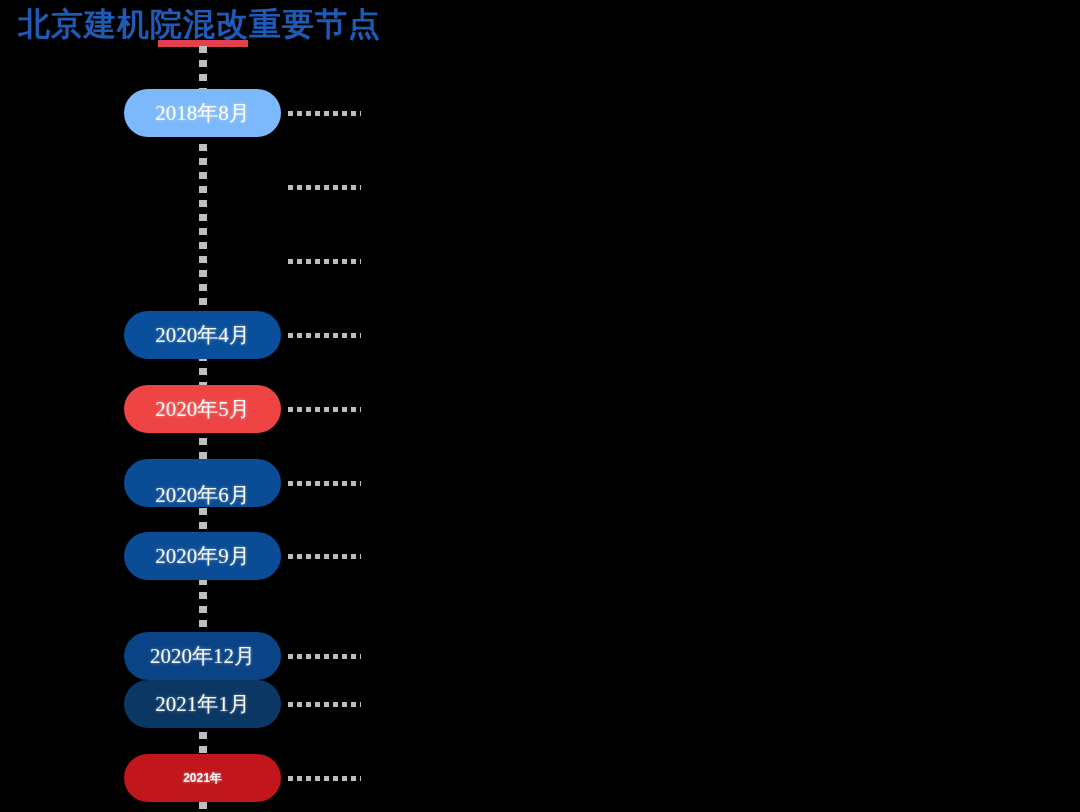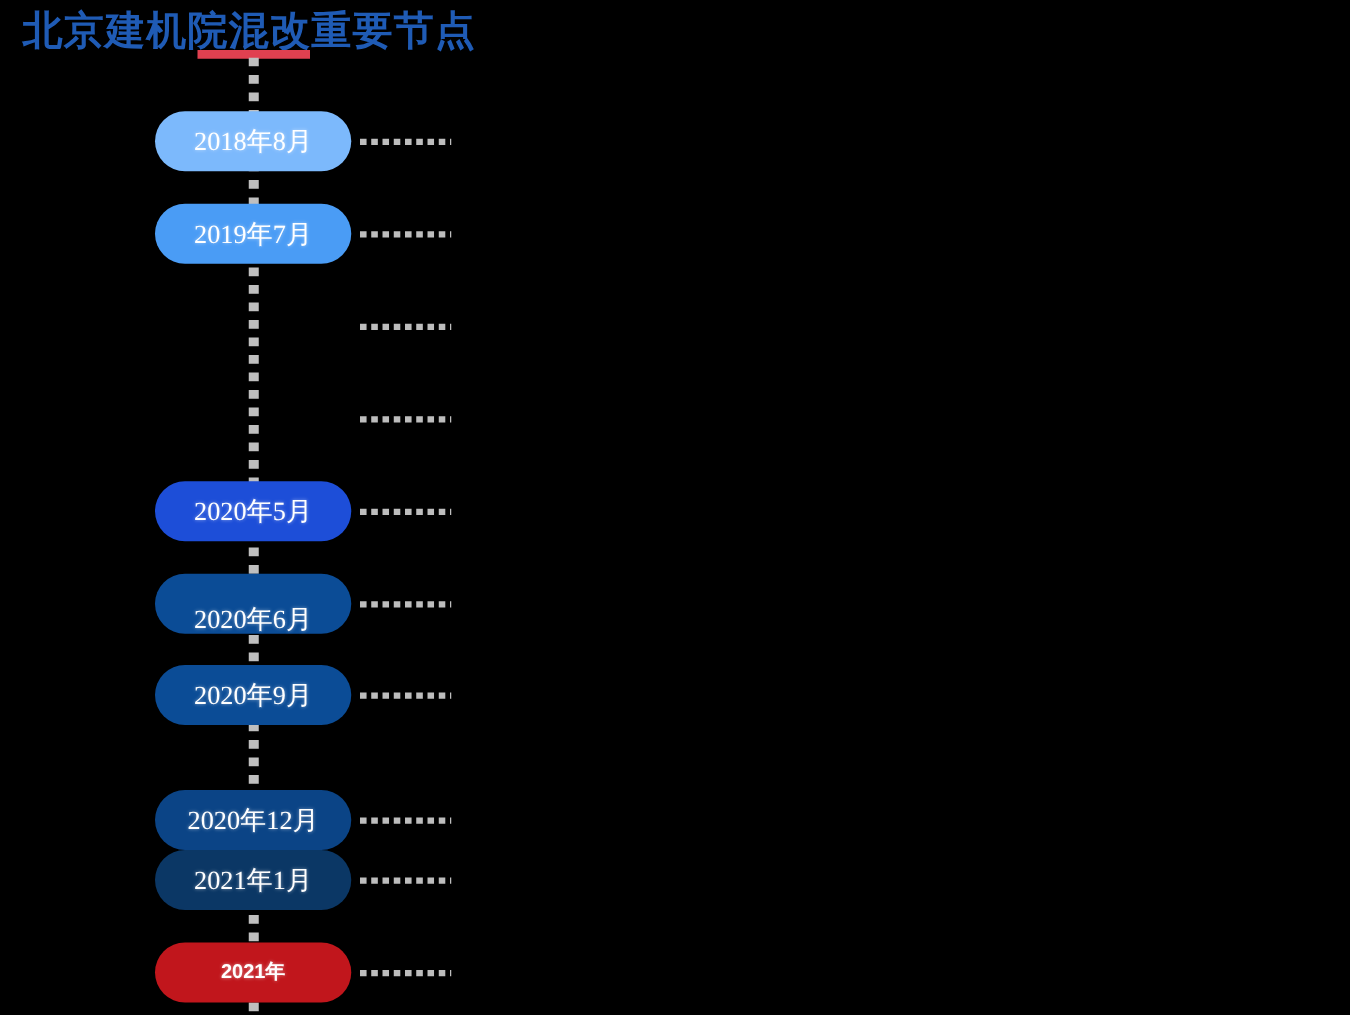--- a/index.html
+++ b/index.html
@@ -91,21 +91,21 @@
     font-family: "Liberation Serif", "DejaVu Serif", serif;
     font-size: 21px;
     line-height: 24px;
     color: #FFFFFF;
     text-shadow: 0 0 3px rgba(255,255,255,0.55);
     white-space: nowrap;
   }
   .timeline-pill.is-final .timeline-pill-label {
     font-family: "Liberation Sans", "DejaVu Sans", sans-serif;
     font-weight: bold;
-    font-size: 16px;
+    font-size: 12px;
   }
   .timeline-connector {
     position: absolute;
     left: 288px;
     top: 22px;
     width: 73px;
     height: 5px;
     background-image: linear-gradient(
       to right,
       #BDBDBD 0px, #BDBDBD 5px,
@@ -126,33 +126,33 @@
 <div id="timeline-spine"></div>
 
 <div id="timeline-rows">
     <div class="timeline-row" style="top: 89px;">
       <div class="timeline-pill" style="background: rgb(124, 185, 252);">
         <span class="timeline-pill-label">2018年8月</span>
       </div>
       <div class="timeline-connector"></div>
     </div>
     <div class="timeline-row" style="top: 163px;">
-      <div class="timeline-pill" style="background: rgb(74, 156, 245);">
-        <span class="timeline-pill-label">2019年7月</span>
-      </div>
       <div class="timeline-connector"></div>
     </div>
     <div class="timeline-row" style="top: 237px;">
       <div class="timeline-connector"></div>
     </div>
     <div class="timeline-row" style="top: 311px;">
+      <div class="timeline-pill" style="background: rgb(10, 79, 156);">
+        <span class="timeline-pill-label">2020年4月</span>
+      </div>
       <div class="timeline-connector"></div>
     </div>
     <div class="timeline-row" style="top: 385px;">
-      <div class="timeline-pill" style="background: #1d4ed8;">
+      <div class="timeline-pill" style="background: #ef4444;">
         <span class="timeline-pill-label">2020年5月</span>
       </div>
       <div class="timeline-connector"></div>
     </div>
     <div class="timeline-row" style="top: 459px;">
       <div class="timeline-pill" style="background: rgb(11, 76, 150); align-items: flex-end;">
         <span class="timeline-pill-label">2020年6月</span>
       </div>
       <div class="timeline-connector"></div>
     </div>

